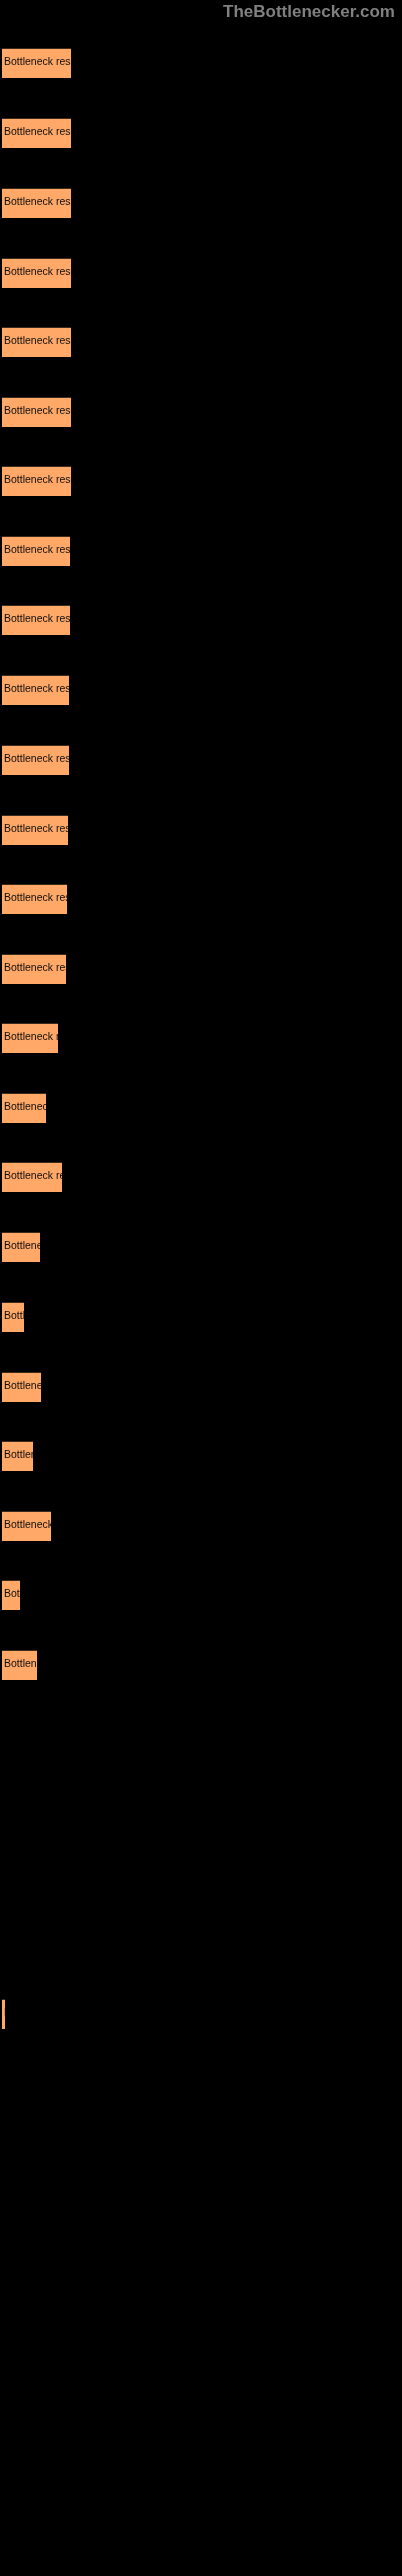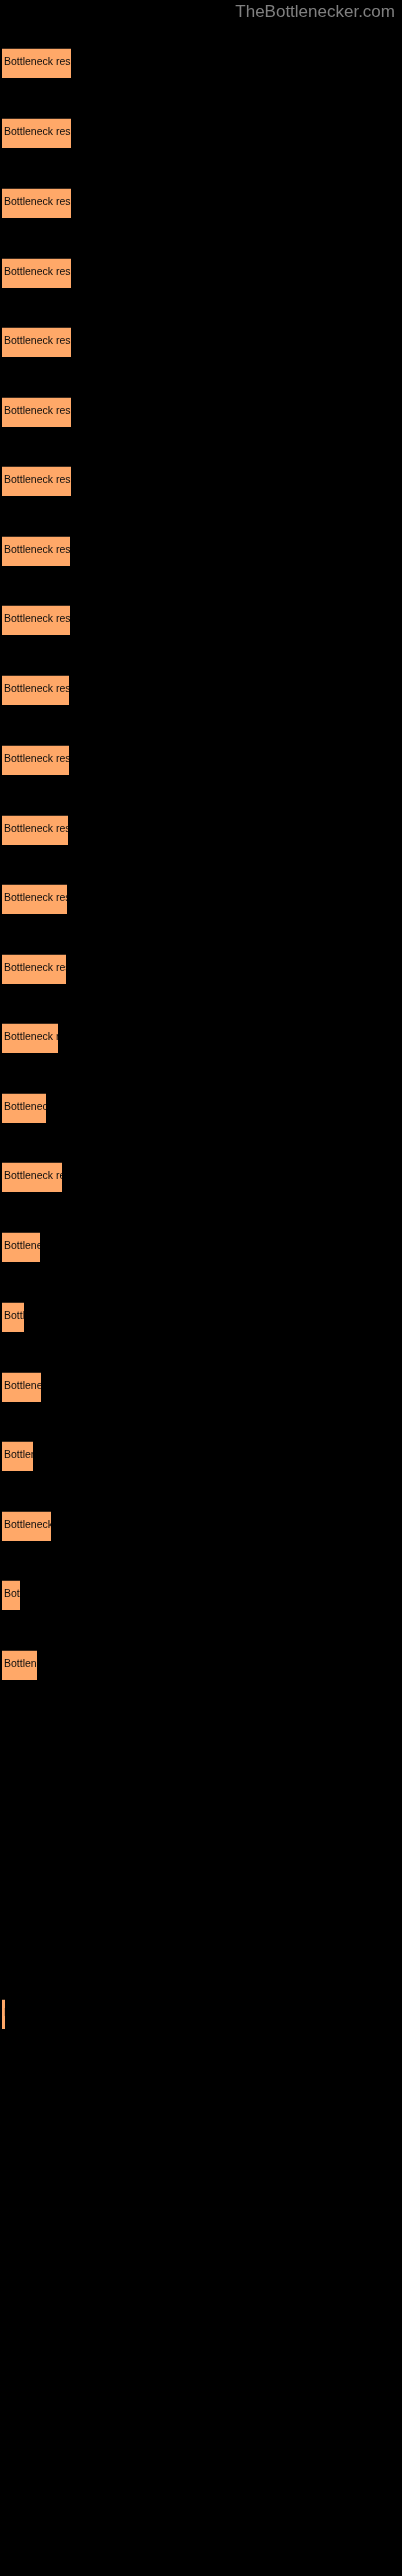--- a/index.html
+++ b/index.html
@@ -9,21 +9,21 @@
     font-family:"Liberation Sans","DejaVu Sans",sans-serif;
     background:#000000;
   }
   .chart{position:absolute;left:0;top:0;width:403px;height:2576px;}
   .site-title{
     position:absolute;right:8px;top:0.8px;
     font-size:17px;line-height:21px;
     color:#808080;
     letter-spacing:0px;
     white-space:nowrap;
-    font-weight:400;
+    font-weight:700;
   }
   .bar-row{position:absolute;left:0;}
   .bar{
     position:absolute;left:1.6px;
     height:30px;
     background:#ffa868;
     border-top:1.6px solid #3c2a1c;
     box-sizing:border-box;
     overflow:hidden;
     white-space:nowrap;

